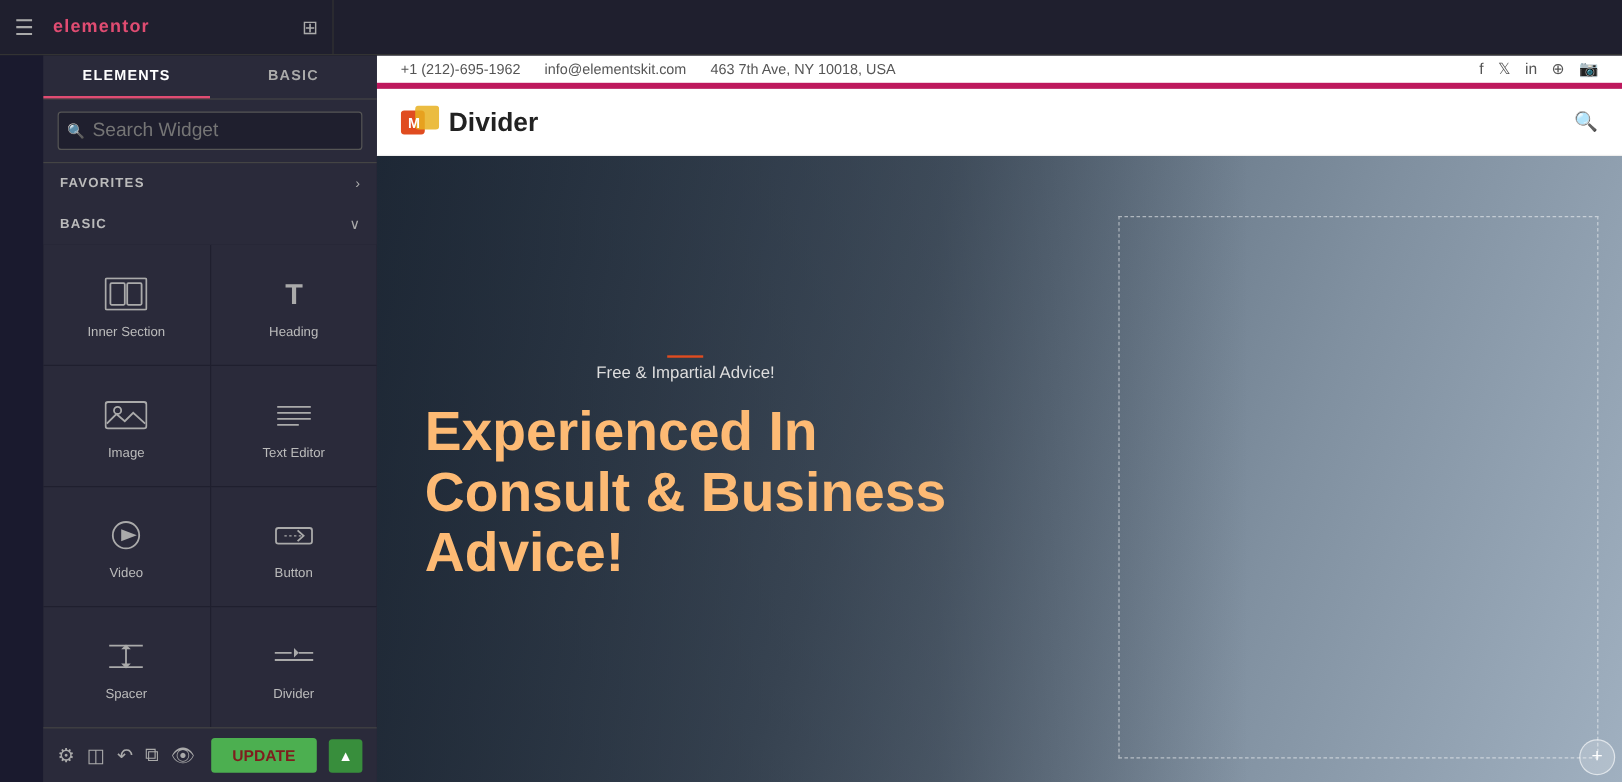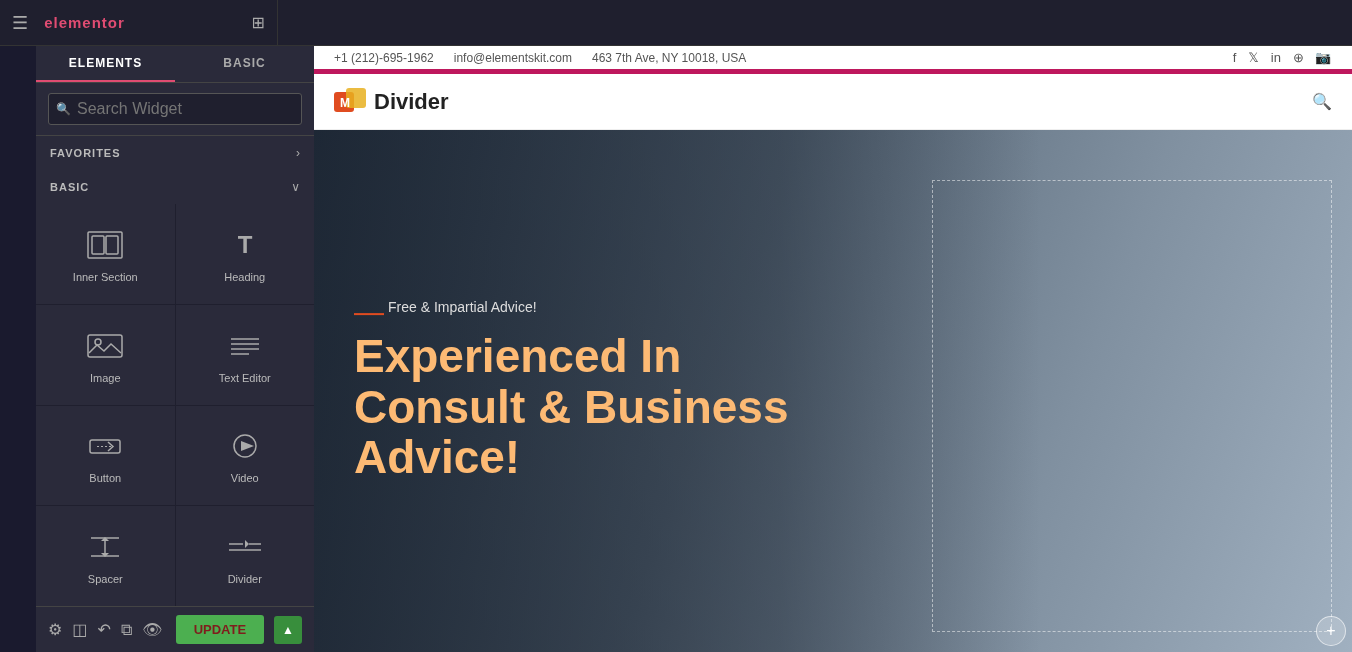--- a/index.html
+++ b/index.html
@@ -211,23 +211,24 @@
     .hero-content {
       position: absolute;
       left: 40px;
       top: 50%;
       transform: translateY(-50%);
       z-index: 10;
       color: #fff;
     }
     .hero-subtitle {
       display: flex;
-      align-items: flex-end;
+      align-items: center;
       gap: 4px;
       margin-bottom: 16px;
+      flex-direction: column;
     }
     .hero-line {
       width: 30px;
       height: 2px;
       background: #e04c20;
     }
     .hero-subtitle-text {
       font-size: 14px;
       color: #ddd;
     }
@@ -388,36 +389,36 @@
             <line x1="4" y1="17" x2="32" y2="17" stroke="#aaa" stroke-width="1.5"></line>
             <line x1="4" y1="22" x2="22" y2="22" stroke="#aaa" stroke-width="1.5"></line>
           </svg>
         </span>
         <span class="widget-label">Text Editor</span>
       </div>
 
       <div class="widget-item">
         <span class="widget-icon">
           <svg width="36" height="28" viewBox="0 0 36 28" fill="none">
+            <circle cx="18" cy="14" r="11" stroke="#aaa" stroke-width="1.5" fill="none"></circle>
+            <polygon points="14,9 27,14 14,19" fill="#aaa"></polygon>
+          </svg>
+        </span>
+        <span class="widget-label">Video</span>
+      </div>
+
+      <div class="widget-item">
+        <span class="widget-icon">
+          <svg width="36" height="28" viewBox="0 0 36 28" fill="none">
             <rect x="3" y="8" width="30" height="13" rx="2" stroke="#aaa" stroke-width="1.5" fill="none"></rect>
             <line x1="10" y1="14.5" x2="26" y2="14.5" stroke="#aaa" stroke-width="1" stroke-dasharray="2,2"></line>
             <path d="M21 10 L26 14.5 L21 19" stroke="#aaa" stroke-width="1.5" fill="none"></path>
           </svg>
         </span>
         <span class="widget-label">Button</span>
-      </div>
-
-      <div class="widget-item">
-        <span class="widget-icon">
-          <svg width="36" height="28" viewBox="0 0 36 28" fill="none">
-            <circle cx="18" cy="14" r="11" stroke="#aaa" stroke-width="1.5" fill="none"></circle>
-            <polygon points="14,9 27,14 14,19" fill="#aaa"></polygon>
-          </svg>
-        </span>
-        <span class="widget-label">Video</span>
       </div>
 
       <div class="widget-item">
         <span class="widget-icon">
           <svg width="36" height="28" viewBox="0 0 36 28" fill="none">
             <line x1="4" y1="5" x2="32" y2="5" stroke="#aaa" stroke-width="1.5"></line>
             <line x1="4" y1="23" x2="32" y2="23" stroke="#aaa" stroke-width="1.5"></line>
             <line x1="18" y1="7" x2="18" y2="21" stroke="#aaa" stroke-width="1.5"></line>
             <polygon points="14,8 18,4 22,8" fill="#aaa"></polygon>
             <polygon points="14,20 18,24 22,20" fill="#aaa"></polygon>

